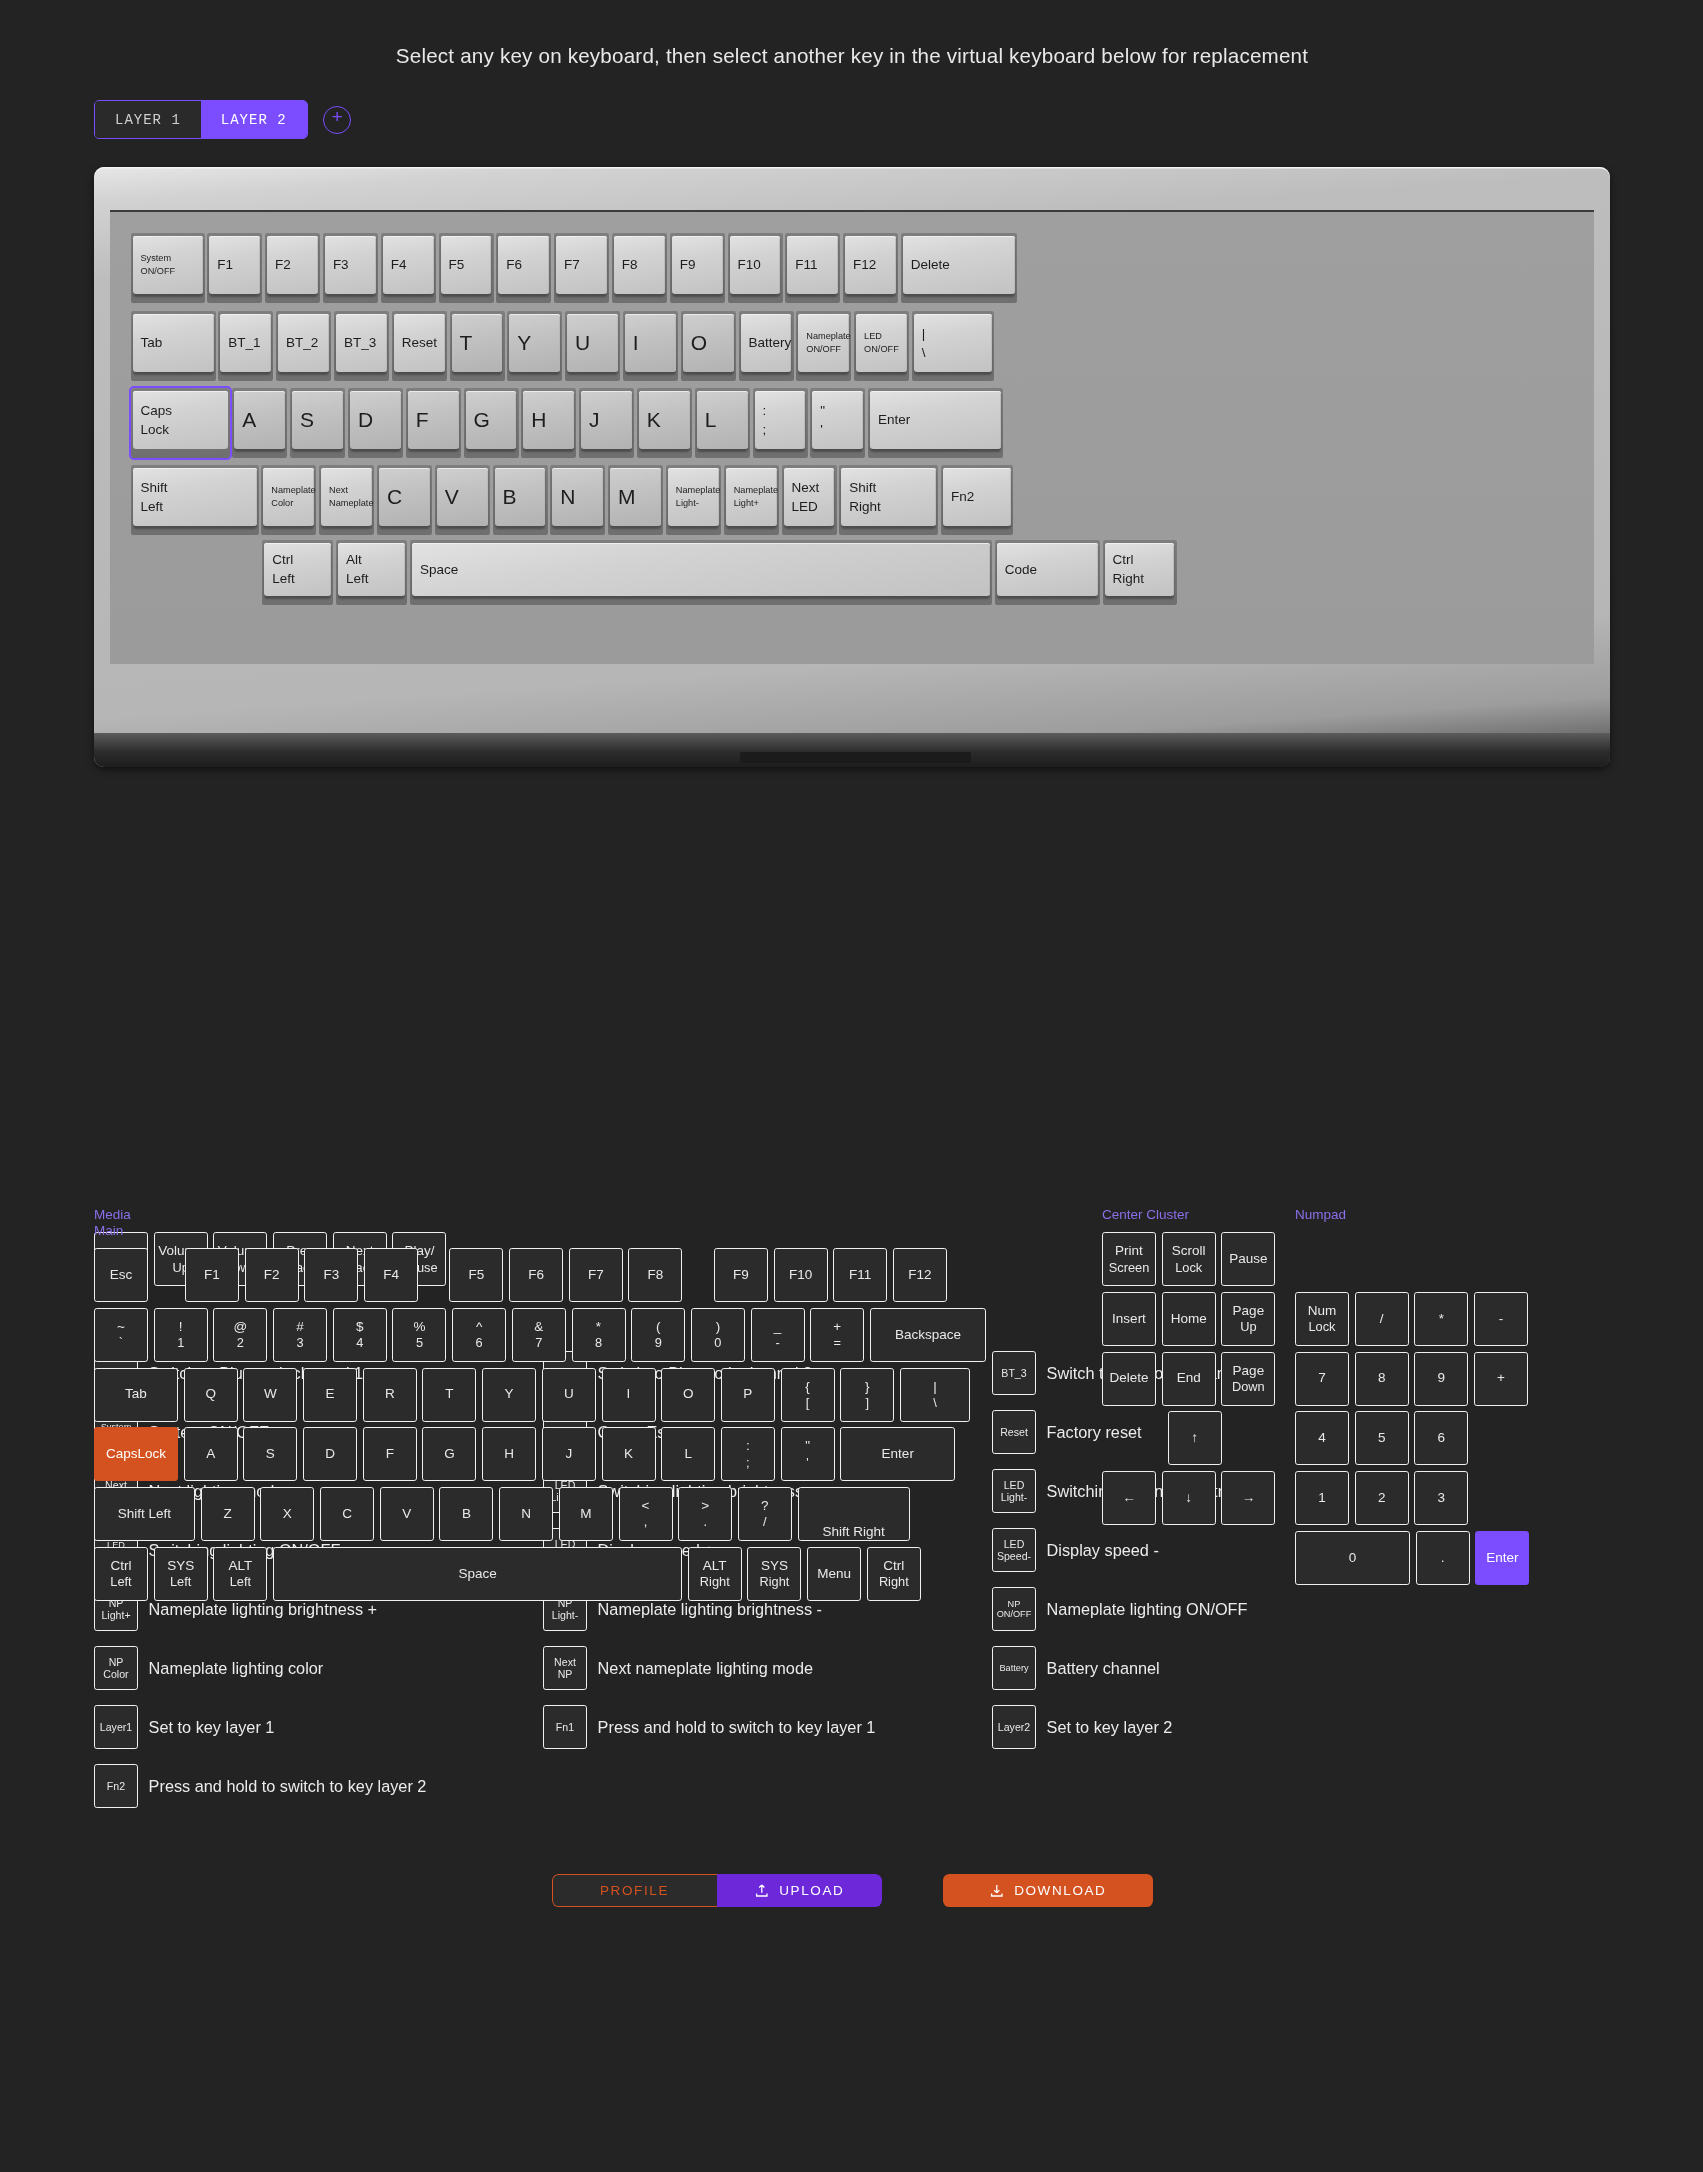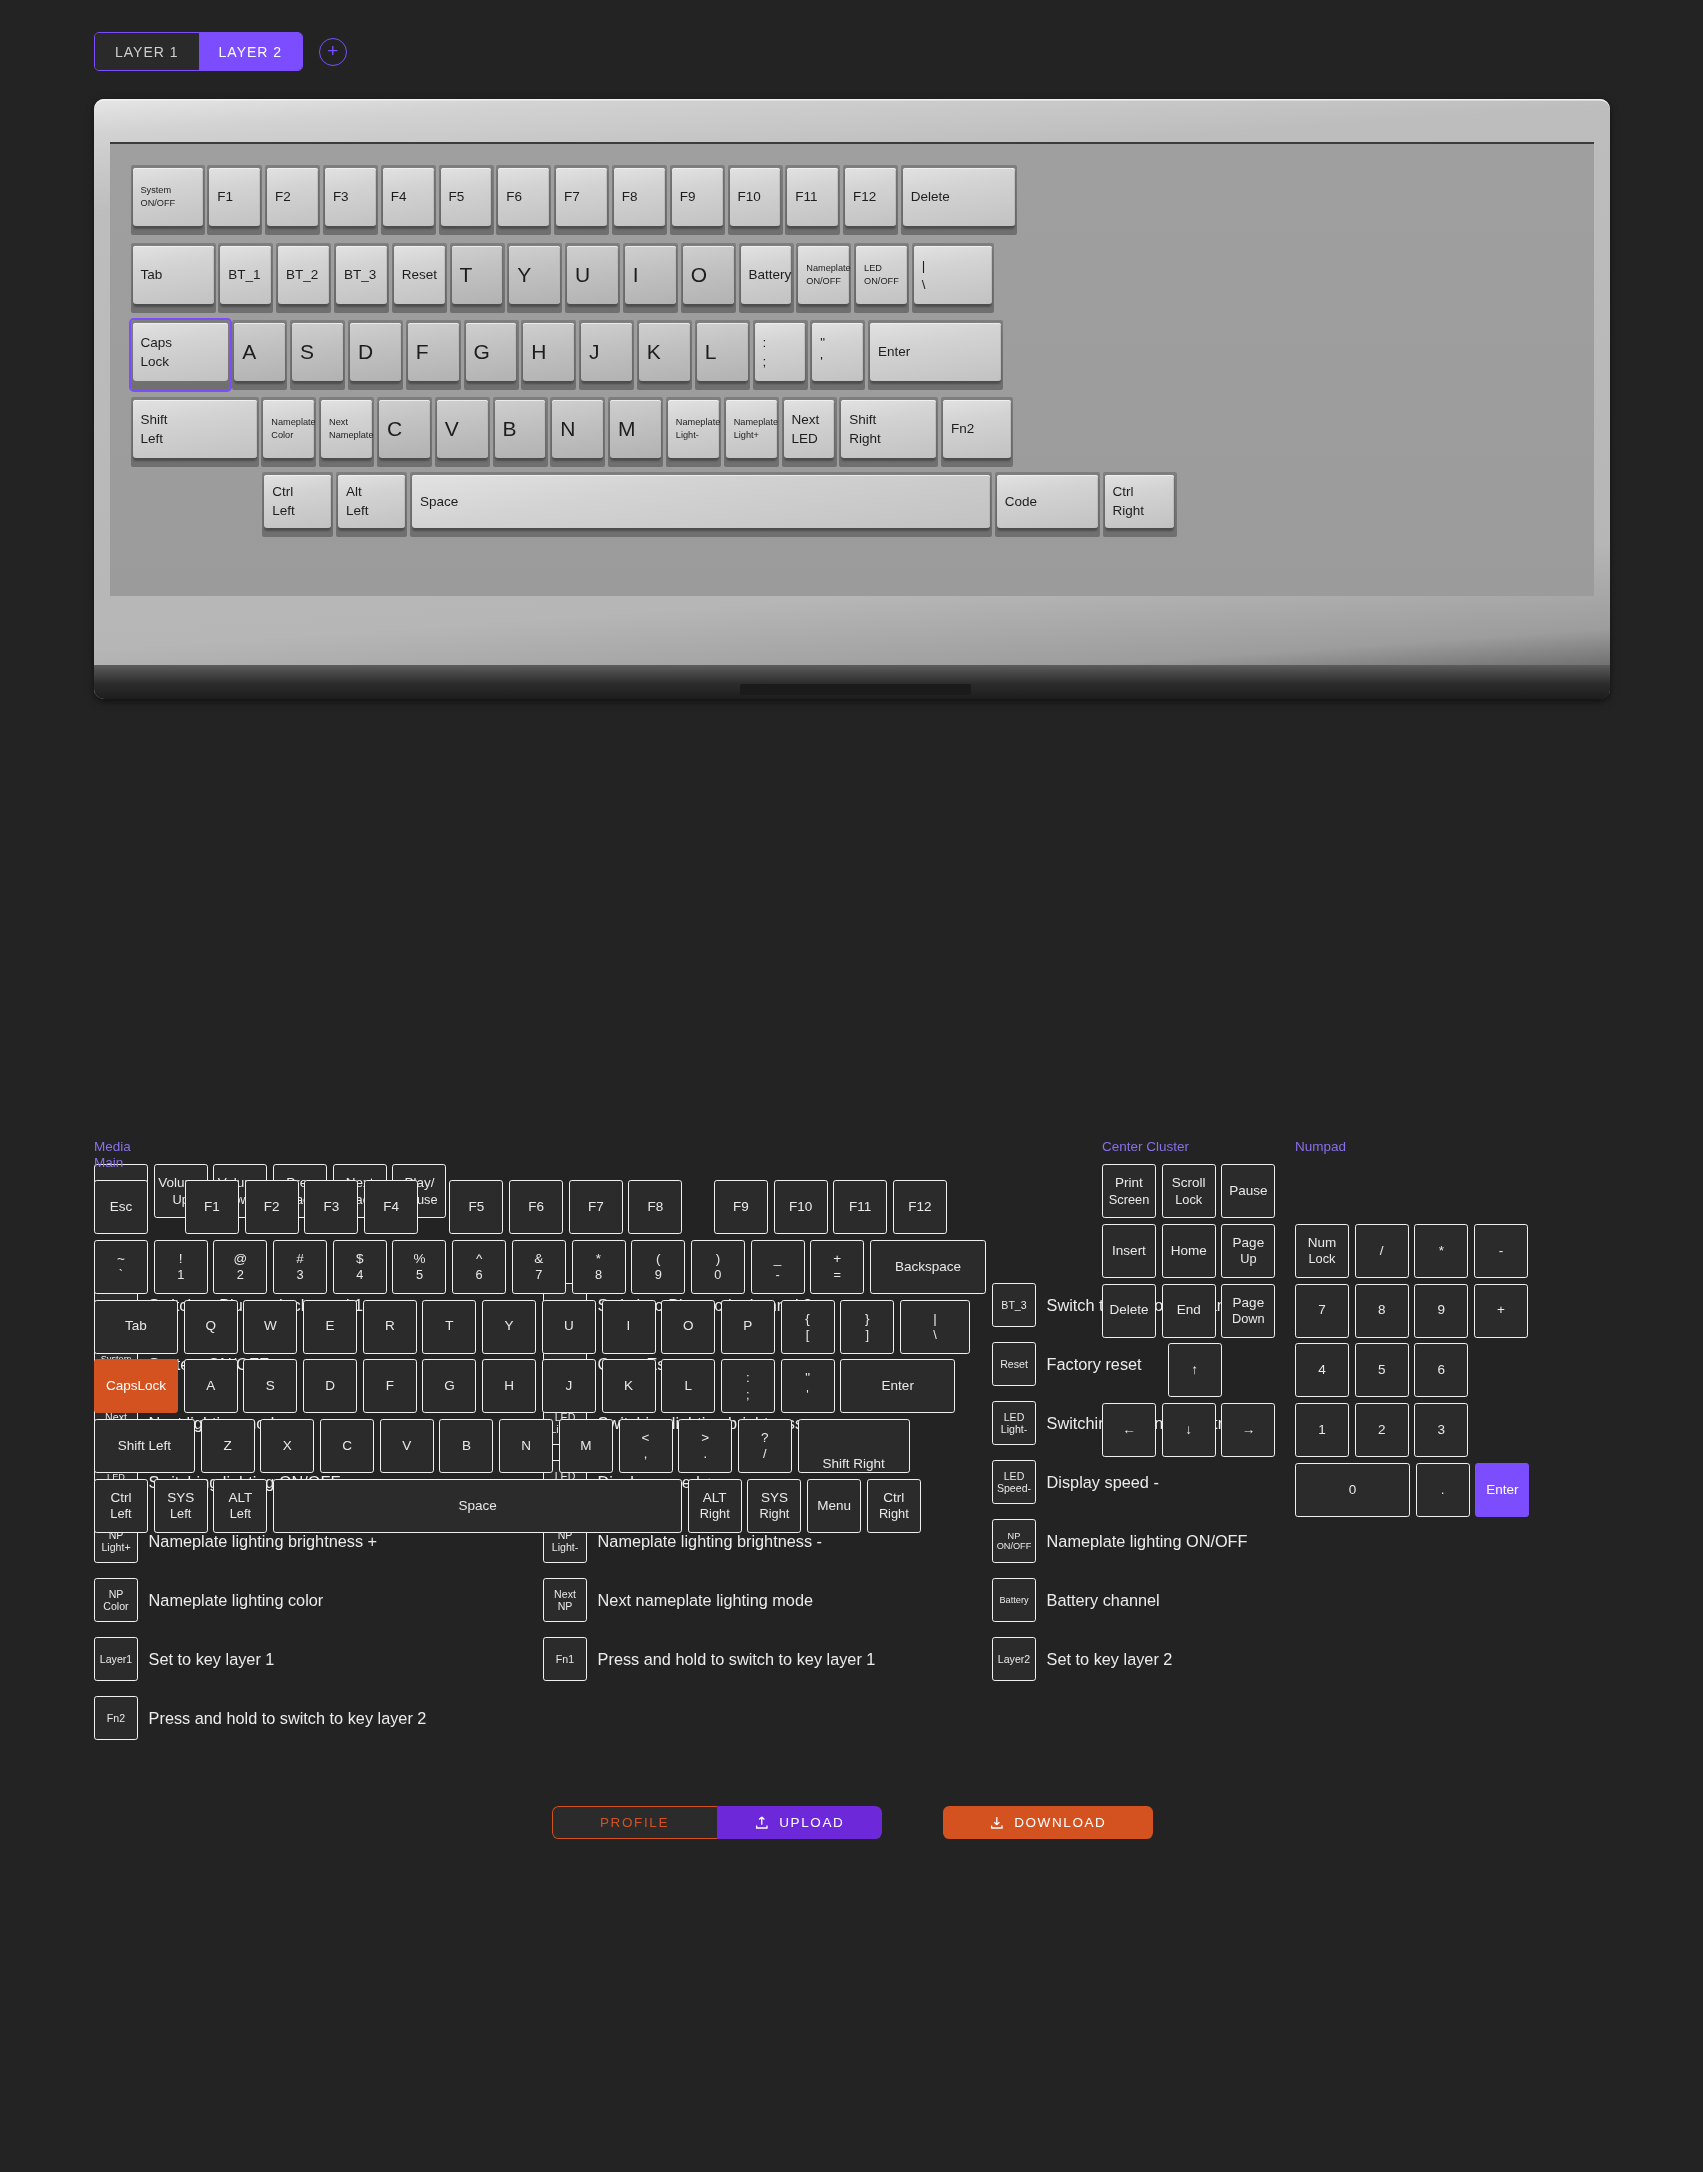--- a/index.html
+++ b/index.html
@@ -15,21 +15,21 @@
   
   .headline {
     text-align: center;
     color: #e8e8e8;
     font-size: 20.6px;
     letter-spacing: 0.2px;
     padding-top: 44px;
   }
 
   
-  .layerbar { display: flex; align-items: center; gap: 15.6px; margin: 32px 0 0 94px; }
+  .layerbar { display: flex; align-items: center; gap: 15.6px; margin: 32px 0 0 94px; font-family: Liberation Mono, monospace; }
   .tabs { display: flex; border: 1.4px solid #7b4dff; border-radius: 5px; overflow: hidden; }
   .tab {
     padding: 10.6px 20px; font-size: 14px; letter-spacing: 1px;
     color: #cfcfcf; background: #2a2a2a; cursor: pointer;
   }
   .tab.active { background: #7b4dff; color: #ffffff; }
   .addlayer {
     width: 28px; height: 28px; border-radius: 50%;
     border: 1.8px solid #7b4dff; color: #7b4dff;
     display: flex; align-items: center; justify-content: center;
@@ -131,20 +131,21 @@
   .btn-profile { width: 165px; background: #2b2b2b; color: #d4521f; border: 1.4px solid #d4521f; border-right: none; border-radius: 6.4px 0 0 6.4px; }
   .btn-upload { width: 165px; background: #6d28d9; color: #fff; border-radius: 0 6.4px 6.4px 0; }
   .btn-download { width: 210px; background: #d4521f; color: #fff; border-radius: 6.4px; }
   .ic { display: inline-block; width: 15.6px; height: 15.6px; }
 </style>
 </head>
 <body>
 
 <div class="page">
 
+  <div class="headline">Select any key on keyboard, then select another key in the virtual keyboard below for replacement</div>
 
   <div class="layerbar">
     <div class="tabs" id="layer-tabs">
         <div class="tab">LAYER 1</div>
         <div class="tab active">LAYER 2</div>
       </div>
     <div class="addlayer">+</div>
   </div>
 
   <div class="kb-photo">

